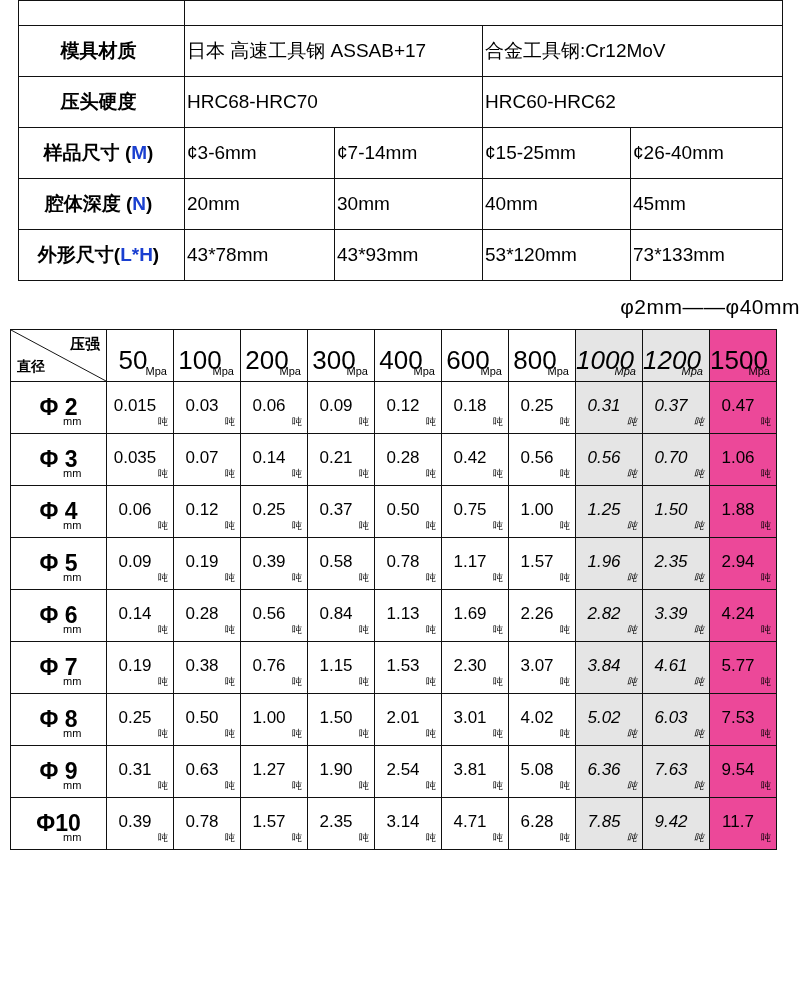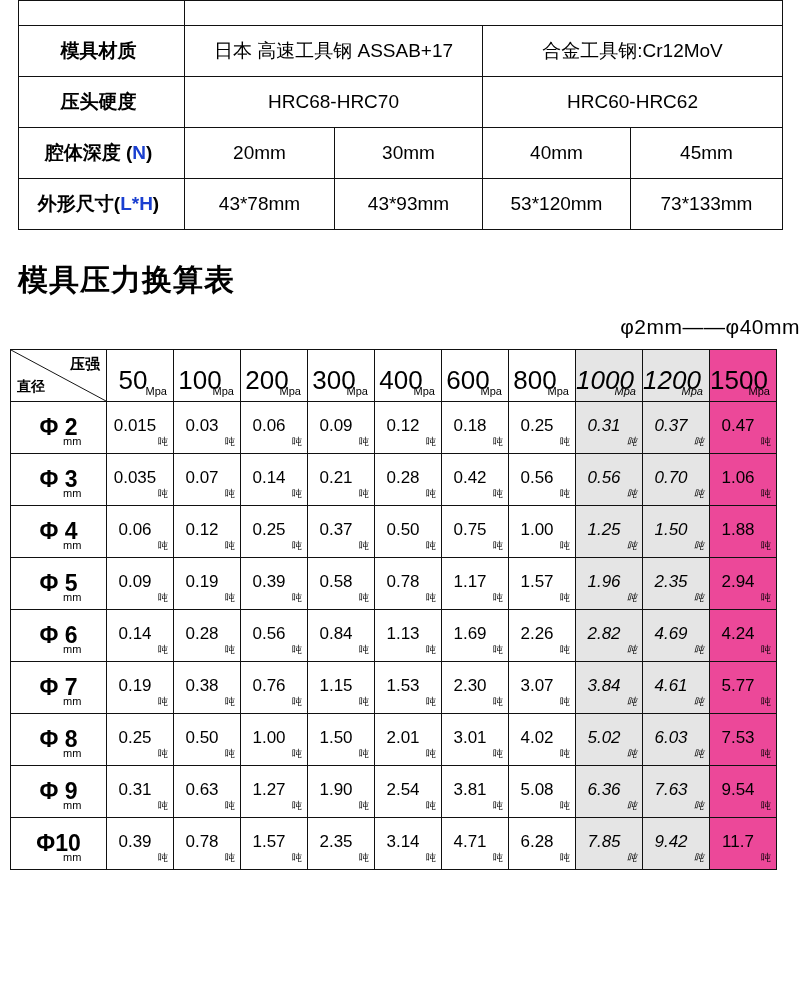--- a/index.html
+++ b/index.html
@@ -15,21 +15,21 @@
 
   
   .spec-wrap { padding: 0 18px; }
   table.spec {
     width: 764px;
     border-collapse: collapse;
     table-layout: fixed;
   }
   table.spec td {
     border: 1px solid #111;
-    text-align: center;
+    text-align: left;
     vertical-align: middle;
     font-size: 19px;
     padding: 12px 2px;
     white-space: nowrap;
   }
   table.spec td.label {
     font-size: 19px;
     font-weight: 600;
     padding-right: 8px;
     text-align: center;
@@ -124,20 +124,27 @@
           <td colspan="2">日本 高速工具钢 ASSAB+17</td>
           <td colspan="2">合金工具钢:Cr12MoV</td>
         </tr>
 
         <tr>
           <td class="label">压头硬度</td>
           <td colspan="2">HRC68-HRC70</td>
           <td colspan="2">HRC60-HRC62</td>
         </tr>
 
+        <tr>
+          <td class="label">样品尺寸 (<span class="blue">M</span>)</td>
+          <td>¢3-6mm</td>
+          <td>¢7-14mm</td>
+          <td>¢15-25mm</td>
+          <td>¢26-40mm</td>
+        </tr>
 
         <tr>
           <td class="label">腔体深度 (<span class="blue">N</span>)</td>
           <td>20mm</td>
           <td>30mm</td>
           <td>40mm</td>
           <td>45mm</td>
         </tr>
 
         <tr>
@@ -145,21 +152,20 @@
           <td class="cell-sm">43*78mm</td>
           <td class="cell-sm">43*93mm</td>
           <td class="cell-sm">53*120mm</td>
           <td class="cell-sm">73*133mm</td>
         </tr>
 
       </tbody>
     </table>
   </div>
 
-  <div class="sec-title">模具压力换算表</div>
   <div class="sec-sub">φ2mm——φ40mm</div>
 
   <div class="ptab-wrap">
     <table class="ptab">
       <colgroup>
         <col style="width:96px">
         <col style="width:67px">
           <col style="width:67px">
           <col style="width:67px">
           <col style="width:67px">
@@ -422,21 +428,21 @@
             </td>
             <td class="val">
               <span class="v">2.26</span>
               <span class="t">吨</span>
             </td>
             <td class="val shade">
               <span class="v">2.82</span>
               <span class="t">吨</span>
             </td>
             <td class="val shade">
-              <span class="v">4.69</span>
+              <span class="v">3.39</span>
               <span class="t">吨</span>
             </td>
             <td class="val shade2">
               <span class="v">4.24</span>
               <span class="t">吨</span>
             </td>
           </tr>
           <tr>
             <td class="rowhd"><span class="d">Φ 7</span><span class="mm">mm</span></td>
             <td class="val">

